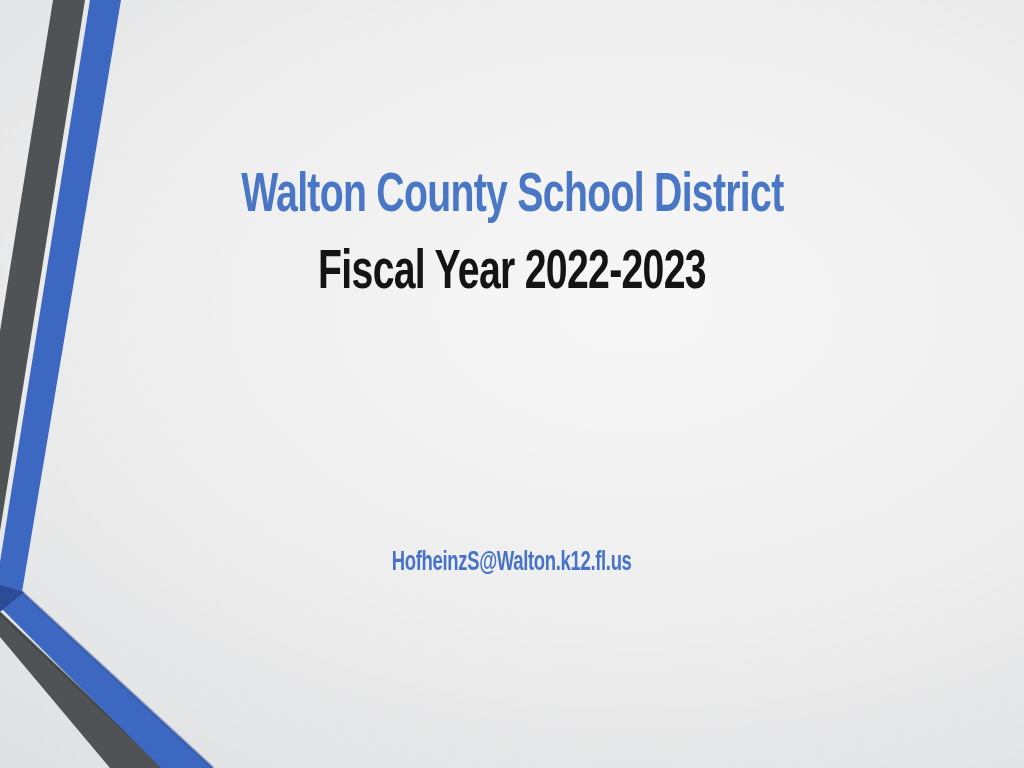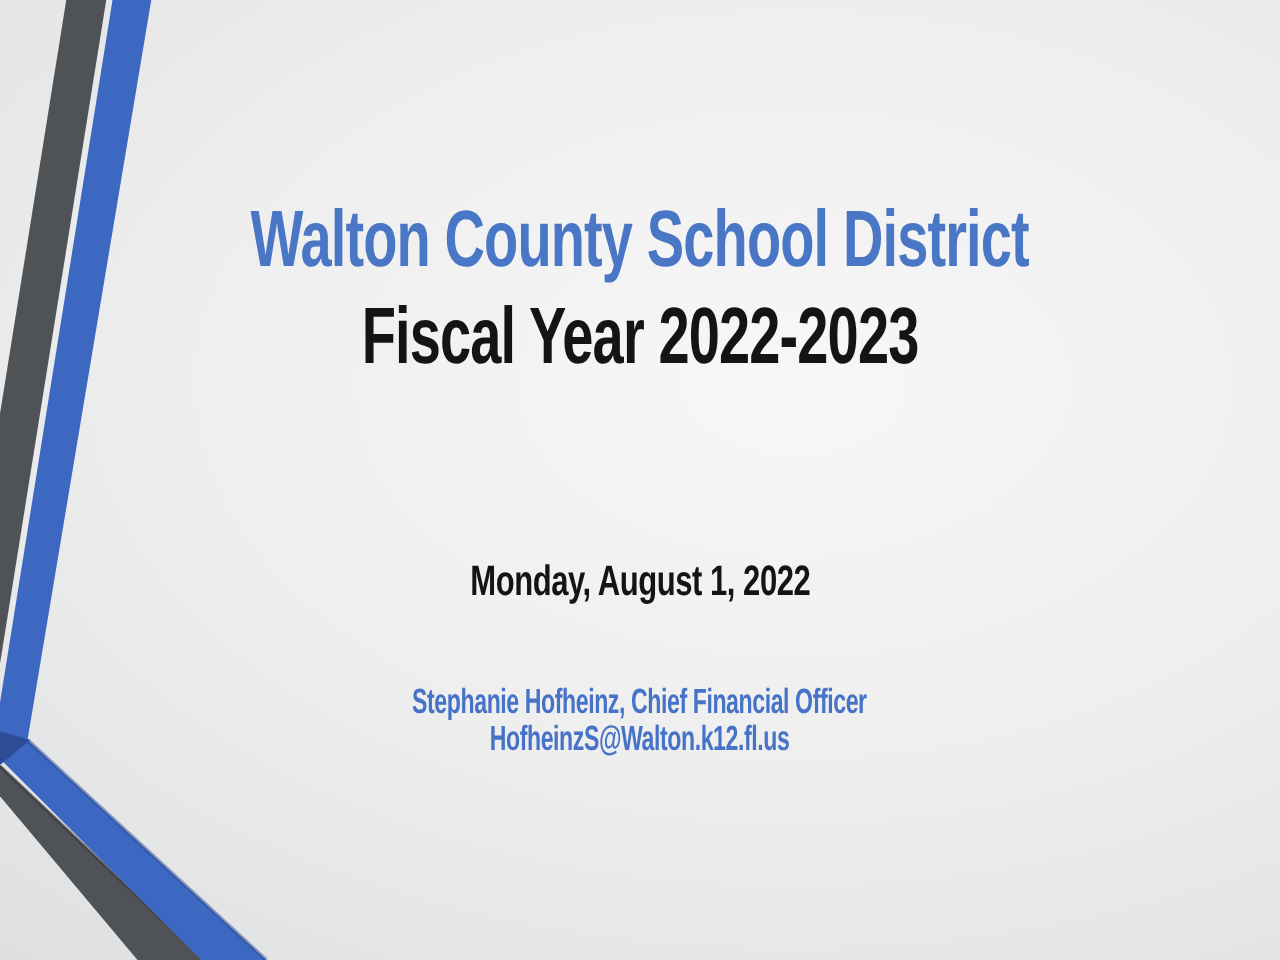--- a/index.html
+++ b/index.html
@@ -17,21 +17,21 @@
     width:1024px;height:768px;overflow:hidden;position:relative;
     font-family:"Liberation Sans", sans-serif;
     background:radial-gradient(ellipse 120% 100% at 62% 40%,
       #f7f7f7 0%, #eeeeef 40%, #e2e3e4 70%, #d6d7d8 100%);
   }
   .ribbon-svg{position:absolute;left:0;top:0;width:1024px;height:768px;display:block;}
   .text-layer{position:absolute;left:0;top:0;width:1024px;height:768px;}
   .line{width:100%;text-align:center;white-space:nowrap;}
   .cond{display:inline-block;transform:scaleX(0.70);transform-origin:50% 50%;white-space:nowrap;}
   .title-block{position:absolute;top:153px;left:0;right:0;}
-  .title-block .line{font-size:64px;line-height:77px;font-weight:bold;letter-spacing:-1px;}
+  .title-block .line{font-size:56px;line-height:77px;font-weight:bold;letter-spacing:-1px;}
   .title-blue{color:var(--title_blue);}
   .title-dark{color:var(--body_black);}
   .date-line{position:absolute;top:445px;left:0;right:0;font-size:34px;line-height:40px;
     font-weight:bold;color:var(--body_black);letter-spacing:-0.5px;}
   .contact-block{position:absolute;top:546px;left:0;right:0;color:var(--contact_blue);}
   .contact-block .line{font-size:28px;line-height:30px;font-weight:bold;letter-spacing:-0.5px;}
   .contact-block .cond{transform:scaleX(0.66);}
 </style>
 </head>
 <body>
@@ -55,26 +55,20 @@
 
   <div class="title-block">
     <div class="line title-blue">
       <span class="cond">Walton County School District</span>
     </div>
     <div class="line title-dark">
       <span class="cond">Fiscal Year 2022-2023</span>
     </div>
   </div>
 
-  <div class="line date-line">
-    <span class="cond" style="transform:scaleX(0.73)">Monday, August 1, 2022</span>
-  </div>
 
   <div class="contact-block">
-    <div class="line">
-      <span class="cond">Stephanie Hofheinz, Chief Financial Officer</span>
-    </div>
     <div class="line">
       <span class="cond">HofheinzS@Walton.k12.fl.us</span>
     </div>
   </div>
 
 </div>
 
 </body></html>

